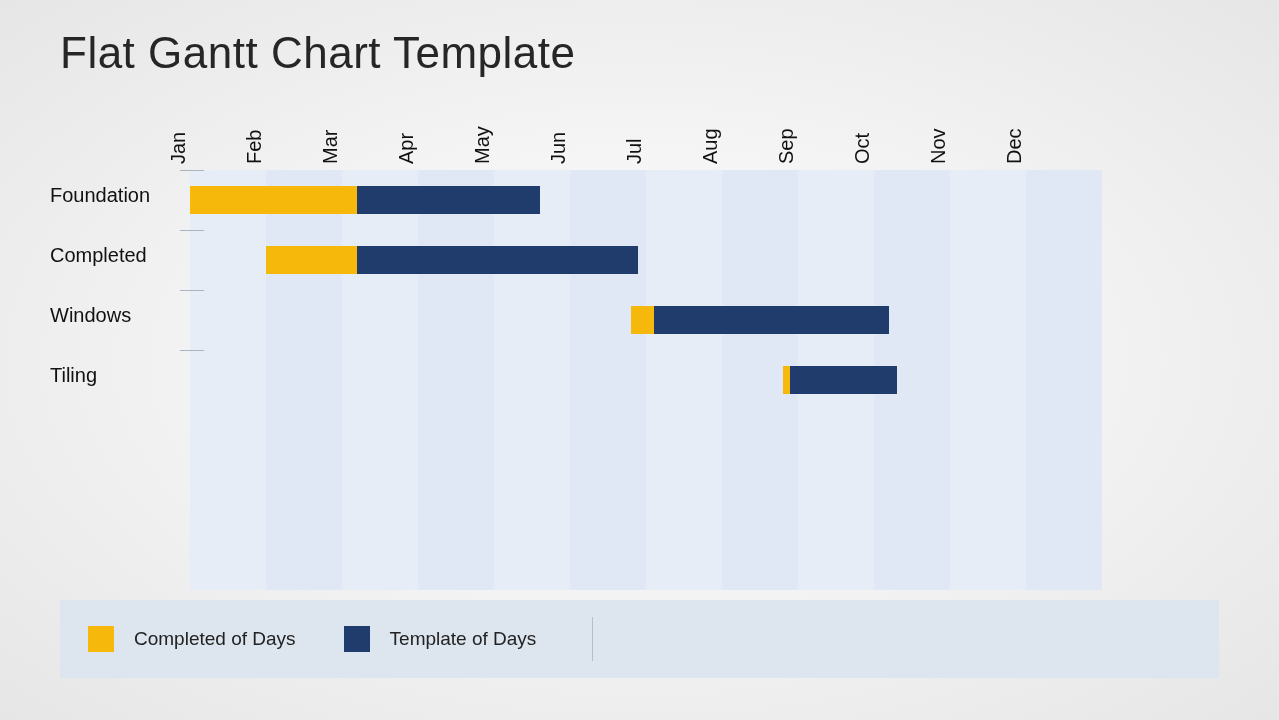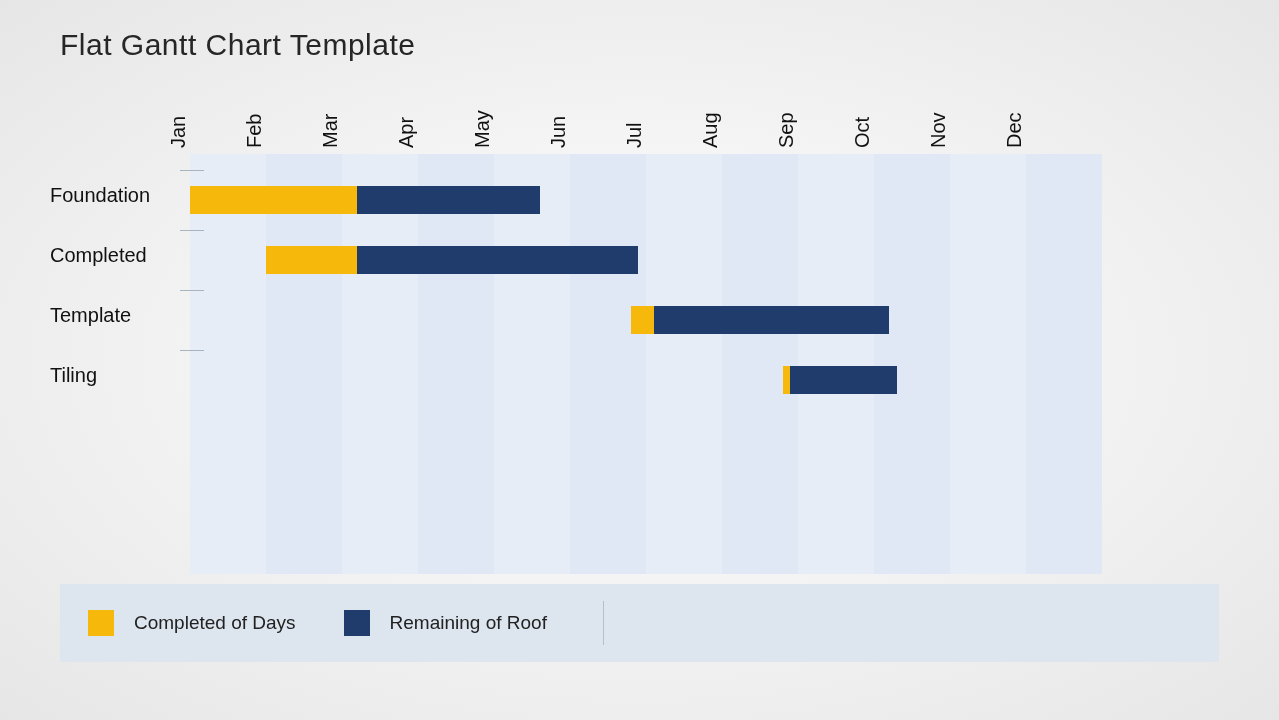--- a/index.html
+++ b/index.html
@@ -9,21 +9,21 @@
     width: 1279px;
     height: 720px;
     font-family: Arial, Helvetica, sans-serif;
     background: radial-gradient(ellipse at center, #ffffff 0%, #f0f0f0 60%, #e6e6e6 100%);
     color: #1a1a1a;
   }
   .page {
     padding: 28px 60px 30px 60px;
   }
   h1.title {
-    font-size: 30px;
+    font-size: 44px;
     font-weight: 400;
     margin: 0 0 16px 0;
     color: #262626;
     letter-spacing: 0.5px;
   }
   .chart-wrap {
     position: relative;
     margin-left: 130px;
   }
   .months-row {
@@ -52,21 +52,20 @@
     position: absolute;
     top: 0;
     bottom: 0;
     width: 76px;
   }
   .grid-col.a { background: #e6edf7; }
   .grid-col.b { background: #dfe8f4; }
   .rows-layer {
     position: absolute;
     inset: 0;
-    margin-top: 16px;
   }
   .task-row {
     position: relative;
     height: 60px;
   }
   .task-label {
     position: absolute;
     left: -140px;
     top: 14px;
     font-size: 20px;
@@ -212,21 +211,21 @@
           <div class="task-row">
             <div class="row-tick"></div>
             <div class="task-label">Completed</div>
             <div class="bar" style="left: 76px; width: 372.4px;">
               <div class="completed" style="width: 91.2px;"></div>
               <div class="remaining" style="width: 281.2px;"></div>
             </div>
           </div>
           <div class="task-row">
             <div class="row-tick"></div>
-            <div class="task-label">Template</div>
+            <div class="task-label">Windows</div>
             <div class="bar" style="left: 440.8px; width: 258.4px;">
               <div class="completed" style="width: 22.8px;"></div>
               <div class="remaining" style="width: 235.6px;"></div>
             </div>
           </div>
           <div class="task-row">
             <div class="row-tick"></div>
             <div class="task-label">Tiling</div>
             <div class="bar" style="left: 592.8px; width: 114px;">
               <div class="completed" style="width: 7.6px;"></div>
@@ -236,17 +235,17 @@
         </div>
     </div>
 
   </div>
 
   <div class="footer">
     <div class="legend">
       <span class="swatch y"></span>
       <span class="legend-label">Completed of Days</span>
       <span class="swatch b"></span>
-      <span class="legend-label">Remaining of Roof</span>
+      <span class="legend-label">Template of Days</span>
     </div>
     <div class="footer-divider"></div>
   </div>
 </div>
 
 </body></html>

